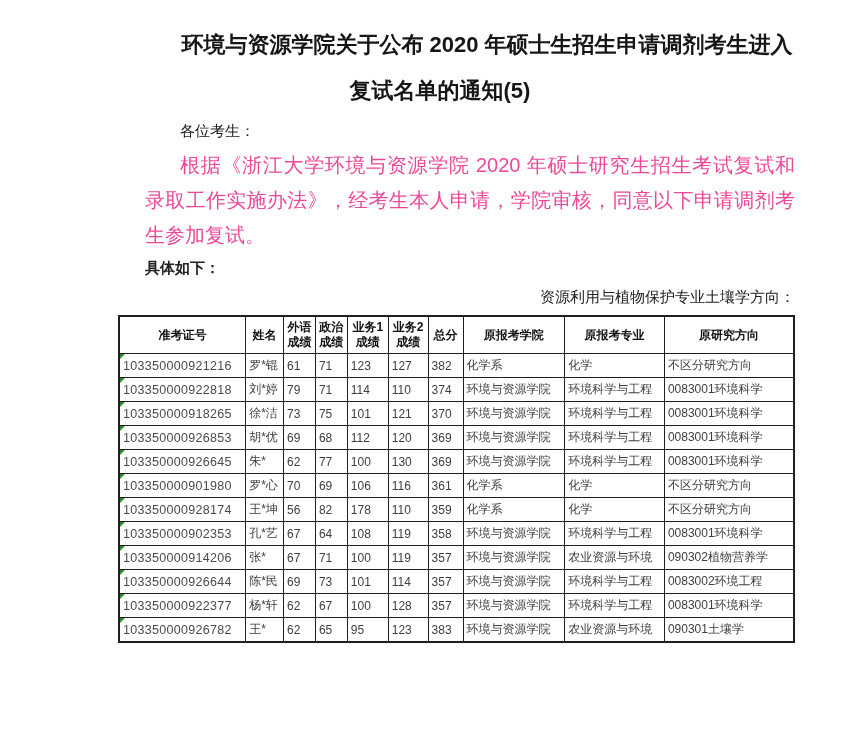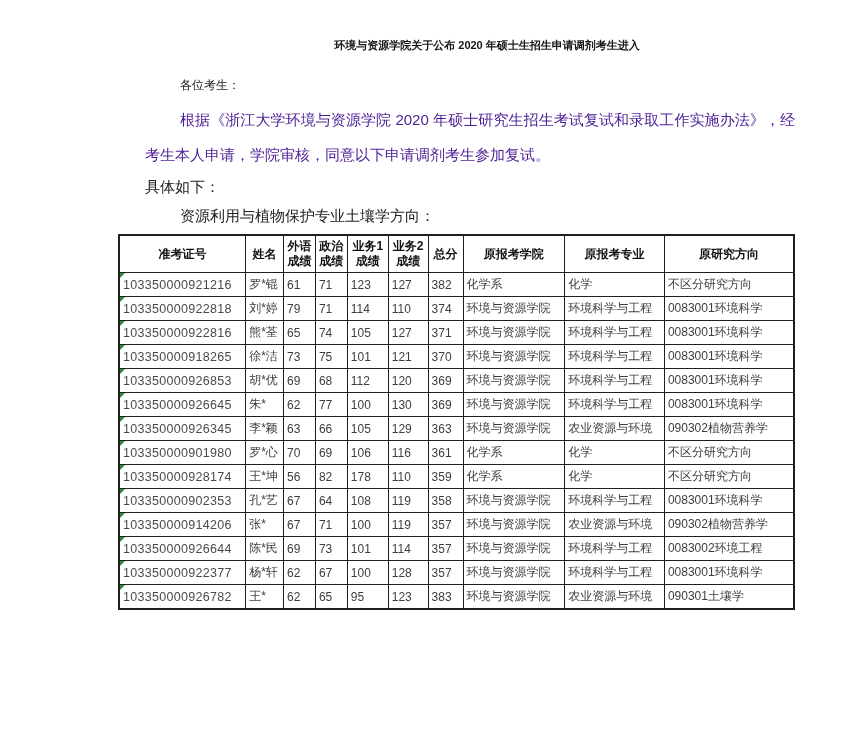--- a/index.html
+++ b/index.html
@@ -7,41 +7,41 @@
     width:850px;height:750px;overflow:hidden;
     font-family:"Liberation Sans","DejaVu Sans",sans-serif;
     color:#262626;
     -webkit-font-smoothing:antialiased;
   }
   .page{position:relative;width:850px;height:750px;background:#fff;}
 
   
   .doc-title{
     margin:22px 55px 0 145px;
-    text-align:center;font-weight:bold;font-size:11px;color:#161616;
+    text-align:center;font-weight:bold;font-size:22px;color:#161616;
   }
   .doc-title .t1{line-height:46px;padding-left:34px;}
   .doc-title .t2{line-height:46px;padding-right:60px;}
 
   
   .salutation{
     margin:0 55px 0 145px;text-indent:35px;
-    font-size:12px;line-height:34px;color:#222;
+    font-size:15px;line-height:34px;color:#222;
   }
   .body-para{
     margin:0 55px 0 145px;text-indent:35px;text-align:justify;
-    font-size:15px;line-height:35px;color:#4c1d95;
+    font-size:20px;line-height:35px;color:#ec4899;
   }
   .follow-line{
     margin:0 55px 0 145px;
-    font-size:15px;line-height:30px;color:#222;
+    font-size:15px;line-height:30px;color:#222;font-weight:bold;
   }
   .section-label{
     margin:0 55px 0 145px;text-indent:35px;
-    font-size:15px;line-height:27px;color:#222;
+    font-size:15px;line-height:27px;color:#222;text-align:right;
   }
 
   
   table.score-table{
     border-collapse:collapse;table-layout:fixed;
     margin:5px 0 0 118px;width:677px;
     border:2px solid var(--border-dark,#1f1f1f);
   }
   .score-table th,.score-table td{
     border:1px solid var(--border-dark,#1f1f1f);
@@ -67,20 +67,21 @@
     border-right:5px solid transparent;
   }
 </style>
 </head>
 <body>
 
 <div class="page">
 
   <div class="doc-title">
     <div class="t1">环境与资源学院关于公布 2020 年硕士生招生申请调剂考生进入</div>
+    <div class="t2">复试名单的通知(5)</div>
   </div>
 
   <p class="salutation">各位考生：</p>
 
   <p class="body-para">根据《浙江大学环境与资源学院 2020 年硕士研究生招生考试复试和录取工作实施办法》，经考生本人申请，学院审核，同意以下申请调剂考生参加复试。</p>
 
   <p class="follow-line">具体如下：</p>
 
   <p class="section-label">资源利用与植物保护专业土壤学方向：</p>
 
@@ -130,32 +131,20 @@
           <td>79</td>
           <td>71</td>
           <td>114</td>
           <td>110</td>
           <td>374</td>
           <td>环境与资源学院</td>
           <td>环境科学与工程</td>
           <td>0083001环境科学</td>
         </tr>
         <tr>
-          <td class="id-cell"><span class="corner-marker"></span>103350000922816</td>
-          <td>熊*荃</td>
-          <td>65</td>
-          <td>74</td>
-          <td>105</td>
-          <td>127</td>
-          <td>371</td>
-          <td>环境与资源学院</td>
-          <td>环境科学与工程</td>
-          <td>0083001环境科学</td>
-        </tr>
-        <tr>
           <td class="id-cell"><span class="corner-marker"></span>103350000918265</td>
           <td>徐*洁</td>
           <td>73</td>
           <td>75</td>
           <td>101</td>
           <td>121</td>
           <td>370</td>
           <td>环境与资源学院</td>
           <td>环境科学与工程</td>
           <td>0083001环境科学</td>
@@ -176,32 +165,20 @@
           <td class="id-cell"><span class="corner-marker"></span>103350000926645</td>
           <td>朱*</td>
           <td>62</td>
           <td>77</td>
           <td>100</td>
           <td>130</td>
           <td>369</td>
           <td>环境与资源学院</td>
           <td>环境科学与工程</td>
           <td>0083001环境科学</td>
-        </tr>
-        <tr>
-          <td class="id-cell"><span class="corner-marker"></span>103350000926345</td>
-          <td>李*颖</td>
-          <td>63</td>
-          <td>66</td>
-          <td>105</td>
-          <td>129</td>
-          <td>363</td>
-          <td>环境与资源学院</td>
-          <td>农业资源与环境</td>
-          <td>090302植物营养学</td>
         </tr>
         <tr>
           <td class="id-cell"><span class="corner-marker"></span>103350000901980</td>
           <td>罗*心</td>
           <td>70</td>
           <td>69</td>
           <td>106</td>
           <td>116</td>
           <td>361</td>
           <td>化学系</td>

